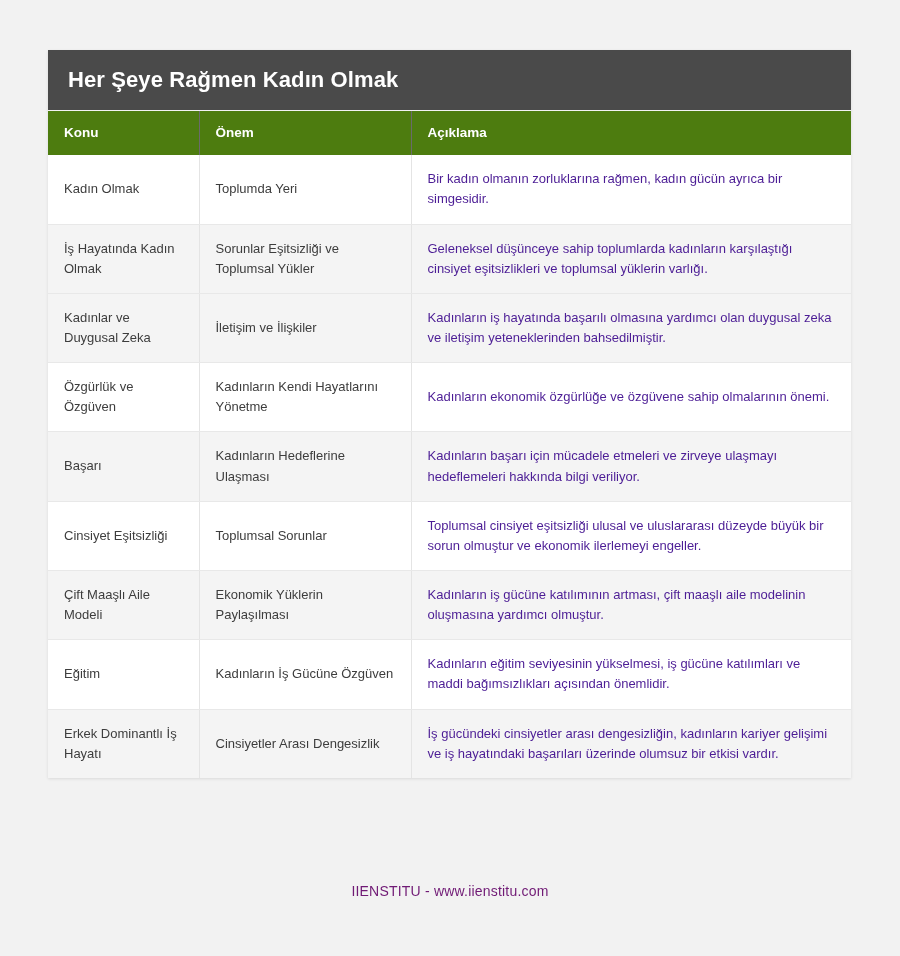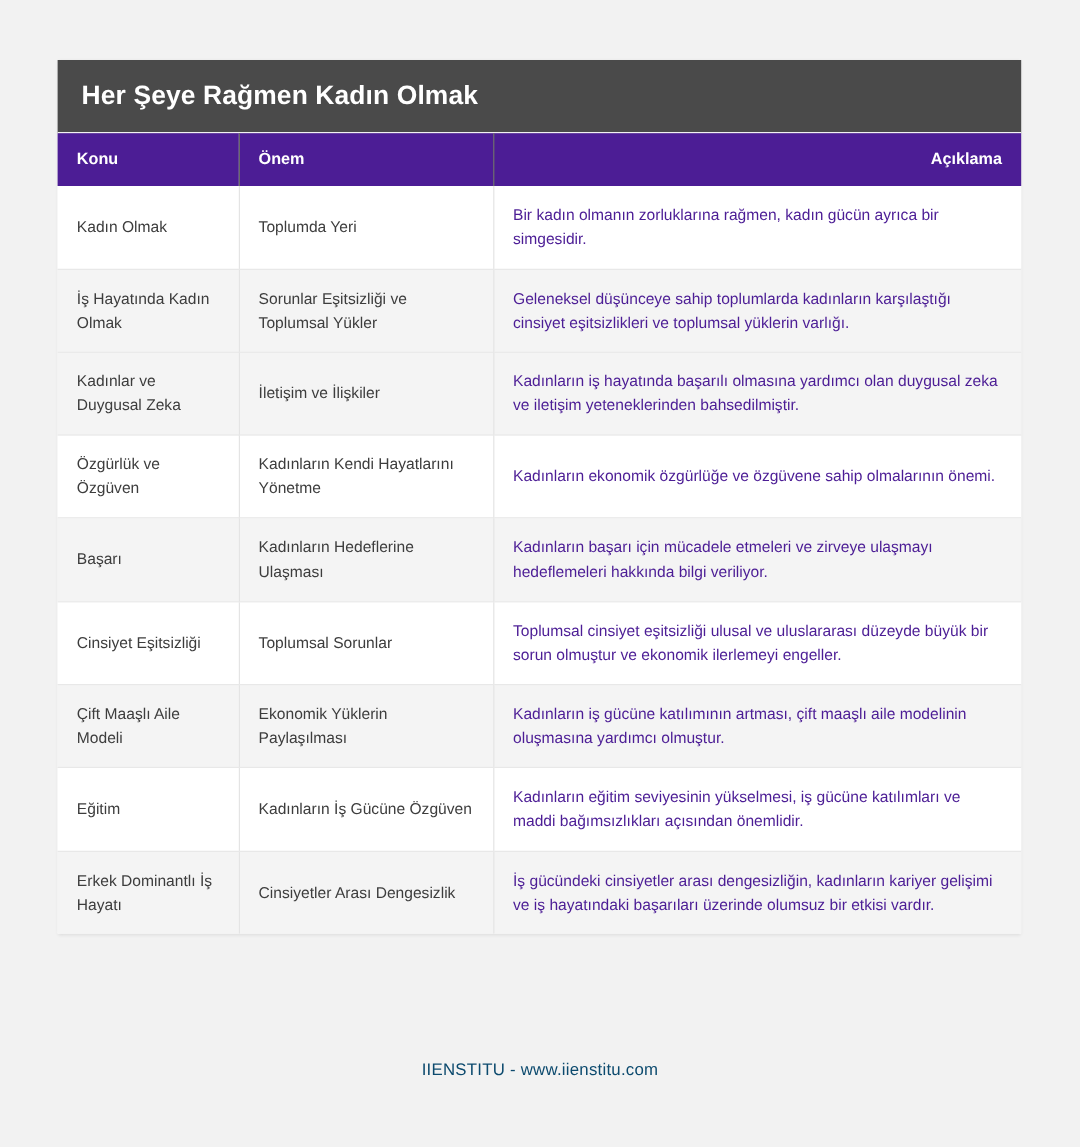--- a/index.html
+++ b/index.html
@@ -43,31 +43,31 @@
   table.data-table {
     width: 100%;
     border-collapse: collapse;
     table-layout: fixed;
   }
   table.data-table col.c-konu   { width: 151px; }
   table.data-table col.c-onem   { width: 212px; }
   table.data-table col.c-aciklama { width: 440px; }
 
   thead th {
-    background: #4c1d95;
+    background: #4d7c0f;
     color: #ffffff;
     font-size: 13.5px;
     font-weight: bold;
     text-align: left;
     padding: 14px 16px 15px 16px;
     vertical-align: middle;
     border-right: 1px solid #6a6a6a;
     box-sizing: border-box;
   }
-  thead th:last-child { border-right: none; text-align: right; }
+  thead th:last-child { border-right: none; }
 
   tbody td {
     font-size: 13px;
     color: #3a3a3a;
     line-height: 1.55;
     padding: 14px 16px 14px 16px;
     vertical-align: middle;
     border-right: 1px solid #e4e4e4;
     border-bottom: 1px solid #e8e8e8;
     box-sizing: border-box;
@@ -86,21 +86,21 @@
     color: #4c1d95;
   }
 
   .footer {
     position: absolute;
     left: 0;
     top: 883px;
     width: 900px;
     text-align: center;
     font-size: 14px;
-    color: #0c4a6e;
+    color: #701a75;
     letter-spacing: 0.2px;
   }
 </style>
 </head>
 <body>
 
 <div class="page">
 
   <div class="table-wrap">
 

